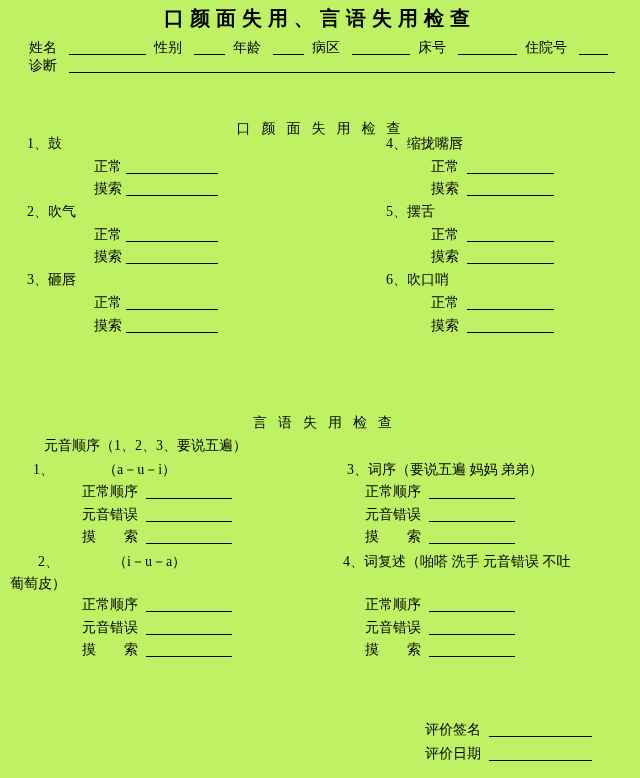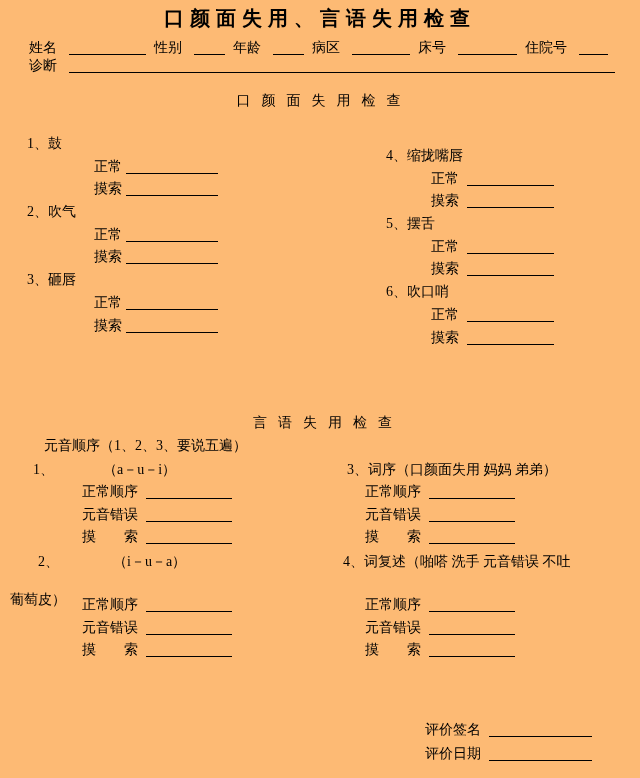--- a/index.html
+++ b/index.html
@@ -1,54 +1,54 @@
 <!DOCTYPE html>
 <html><head>
 <meta charset="utf-8">
 <style>
   html,body{margin:0;padding:0;background:#fff;}
-  #page{position:relative;width:640px;height:778px;background:#fdba74;
+  #page{position:relative;width:640px;height:778px;background:#bef264;
         font-family:"Liberation Serif","DejaVu Serif",serif;font-size:14px;color:#000;
         overflow:hidden;}
   .abs{position:absolute;white-space:nowrap;}
   #title{top:5px;left:0;right:0;text-align:center;font-size:20px;font-weight:bold;letter-spacing:6px;}
   .sec-header{left:0;right:0;text-align:center;font-size:14px;letter-spacing:11px;padding-left:8px;}
-  #facial-header{top:92px;}
+  #facial-header{top:120px;}
   #speech-header{top:414px;padding-left:16px;}
   .line{display:inline-block;height:14px;border-bottom:1px solid #000;vertical-align:-3px;}
   
   #patient-row{left:29px;top:39px;}
   .pfield{display:inline-block;}
   .pfield .line{margin-left:12px;margin-right:8px;}
   .w77{width:77px;} .w31{width:31px;} .w58{width:58px;} .w59{width:59px;} .w29{width:29px;margin-right:0 !important;}
   #diag-row{left:29px;top:57px;}
   #diag-row .line{width:546px;margin-left:12px;}
   
   .fcol{line-height:22.7px;}
   #facial-left{left:27px;top:133px;}
-  #facial-right{left:386px;top:133px;margin-top:12px;}
+  #facial-right{left:386px;top:133px;}
   .frow{height:22.7px;}
   #facial-left .sub{padding-left:67px;}
   #facial-right .sub{padding-left:45px;}
   #facial-left .sub .line{width:92px;margin-left:4px;}
   #facial-right .sub .line{width:87px;margin-left:8px;}
   
   #speech-instruction{left:37px;top:437px;margin-left:7px;}
   .srow{height:22.7px;line-height:22.7px;}
   .ssubs{line-height:22.7px;}
   .ssubs .line{width:86px;margin-left:8px;}
   #sp-subs-1{left:82px;top:481px;}
   #sp-subs-3{left:365px;top:481px;}
   #sp-subs-2{left:82px;top:594px;}
   #sp-subs-4{left:365px;top:594px;}
   #sp-item-1{left:33px;top:459px;text-align:center;}
   #sp-item-3{left:347px;top:459px;}
   #sp-item-2{left:38px;top:551px;}
   #sp-item-4{left:343px;top:551px;}
-  #sp-wrap{left:10px;top:573px;margin-top:16px;}
+  #sp-wrap{left:10px;top:573px;}
   .vgap1{margin-left:49px;}
   .vgap2{margin-left:54px;}
   
   #footer{left:425px;top:718px;line-height:24px;}
   #footer .line{width:103px;margin-left:8px;}
 </style>
 </head>
 <body>
 
 <div id="page">
@@ -87,21 +87,21 @@
     <div class="frow"><span>6、</span><span>吹口哨</span></div>
     <div class="frow sub"><span>正常</span><span class="line"></span></div>
     <div class="frow sub"><span>摸索</span><span class="line"></span></div>
   </div>
 
   <div id="speech-header" class="abs sec-header">言语失用检查</div>
 
   <div id="speech-instruction" class="abs">元音顺序（1、2、3、要说五遍）</div>
 
   <div id="sp-item-1" class="abs srow"><span>1、</span><span class="vgap1">（a－u－i）</span></div>
-  <div id="sp-item-3" class="abs srow"><span>3、</span><span>词序（口颜面失用 妈妈 弟弟）</span></div>
+  <div id="sp-item-3" class="abs srow"><span>3、</span><span>词序（要说五遍 妈妈 弟弟）</span></div>
 
   <div id="sp-subs-1" class="abs ssubs">
     <div class="srow"><span>正常顺序</span><span class="line"></span></div>
     <div class="srow"><span>元音错误</span><span class="line"></span></div>
     <div class="srow"><span>摸　　索</span><span class="line"></span></div>
   </div>
 
   <div id="sp-subs-3" class="abs ssubs">
     <div class="srow"><span>正常顺序</span><span class="line"></span></div>
     <div class="srow"><span>元音错误</span><span class="line"></span></div>

